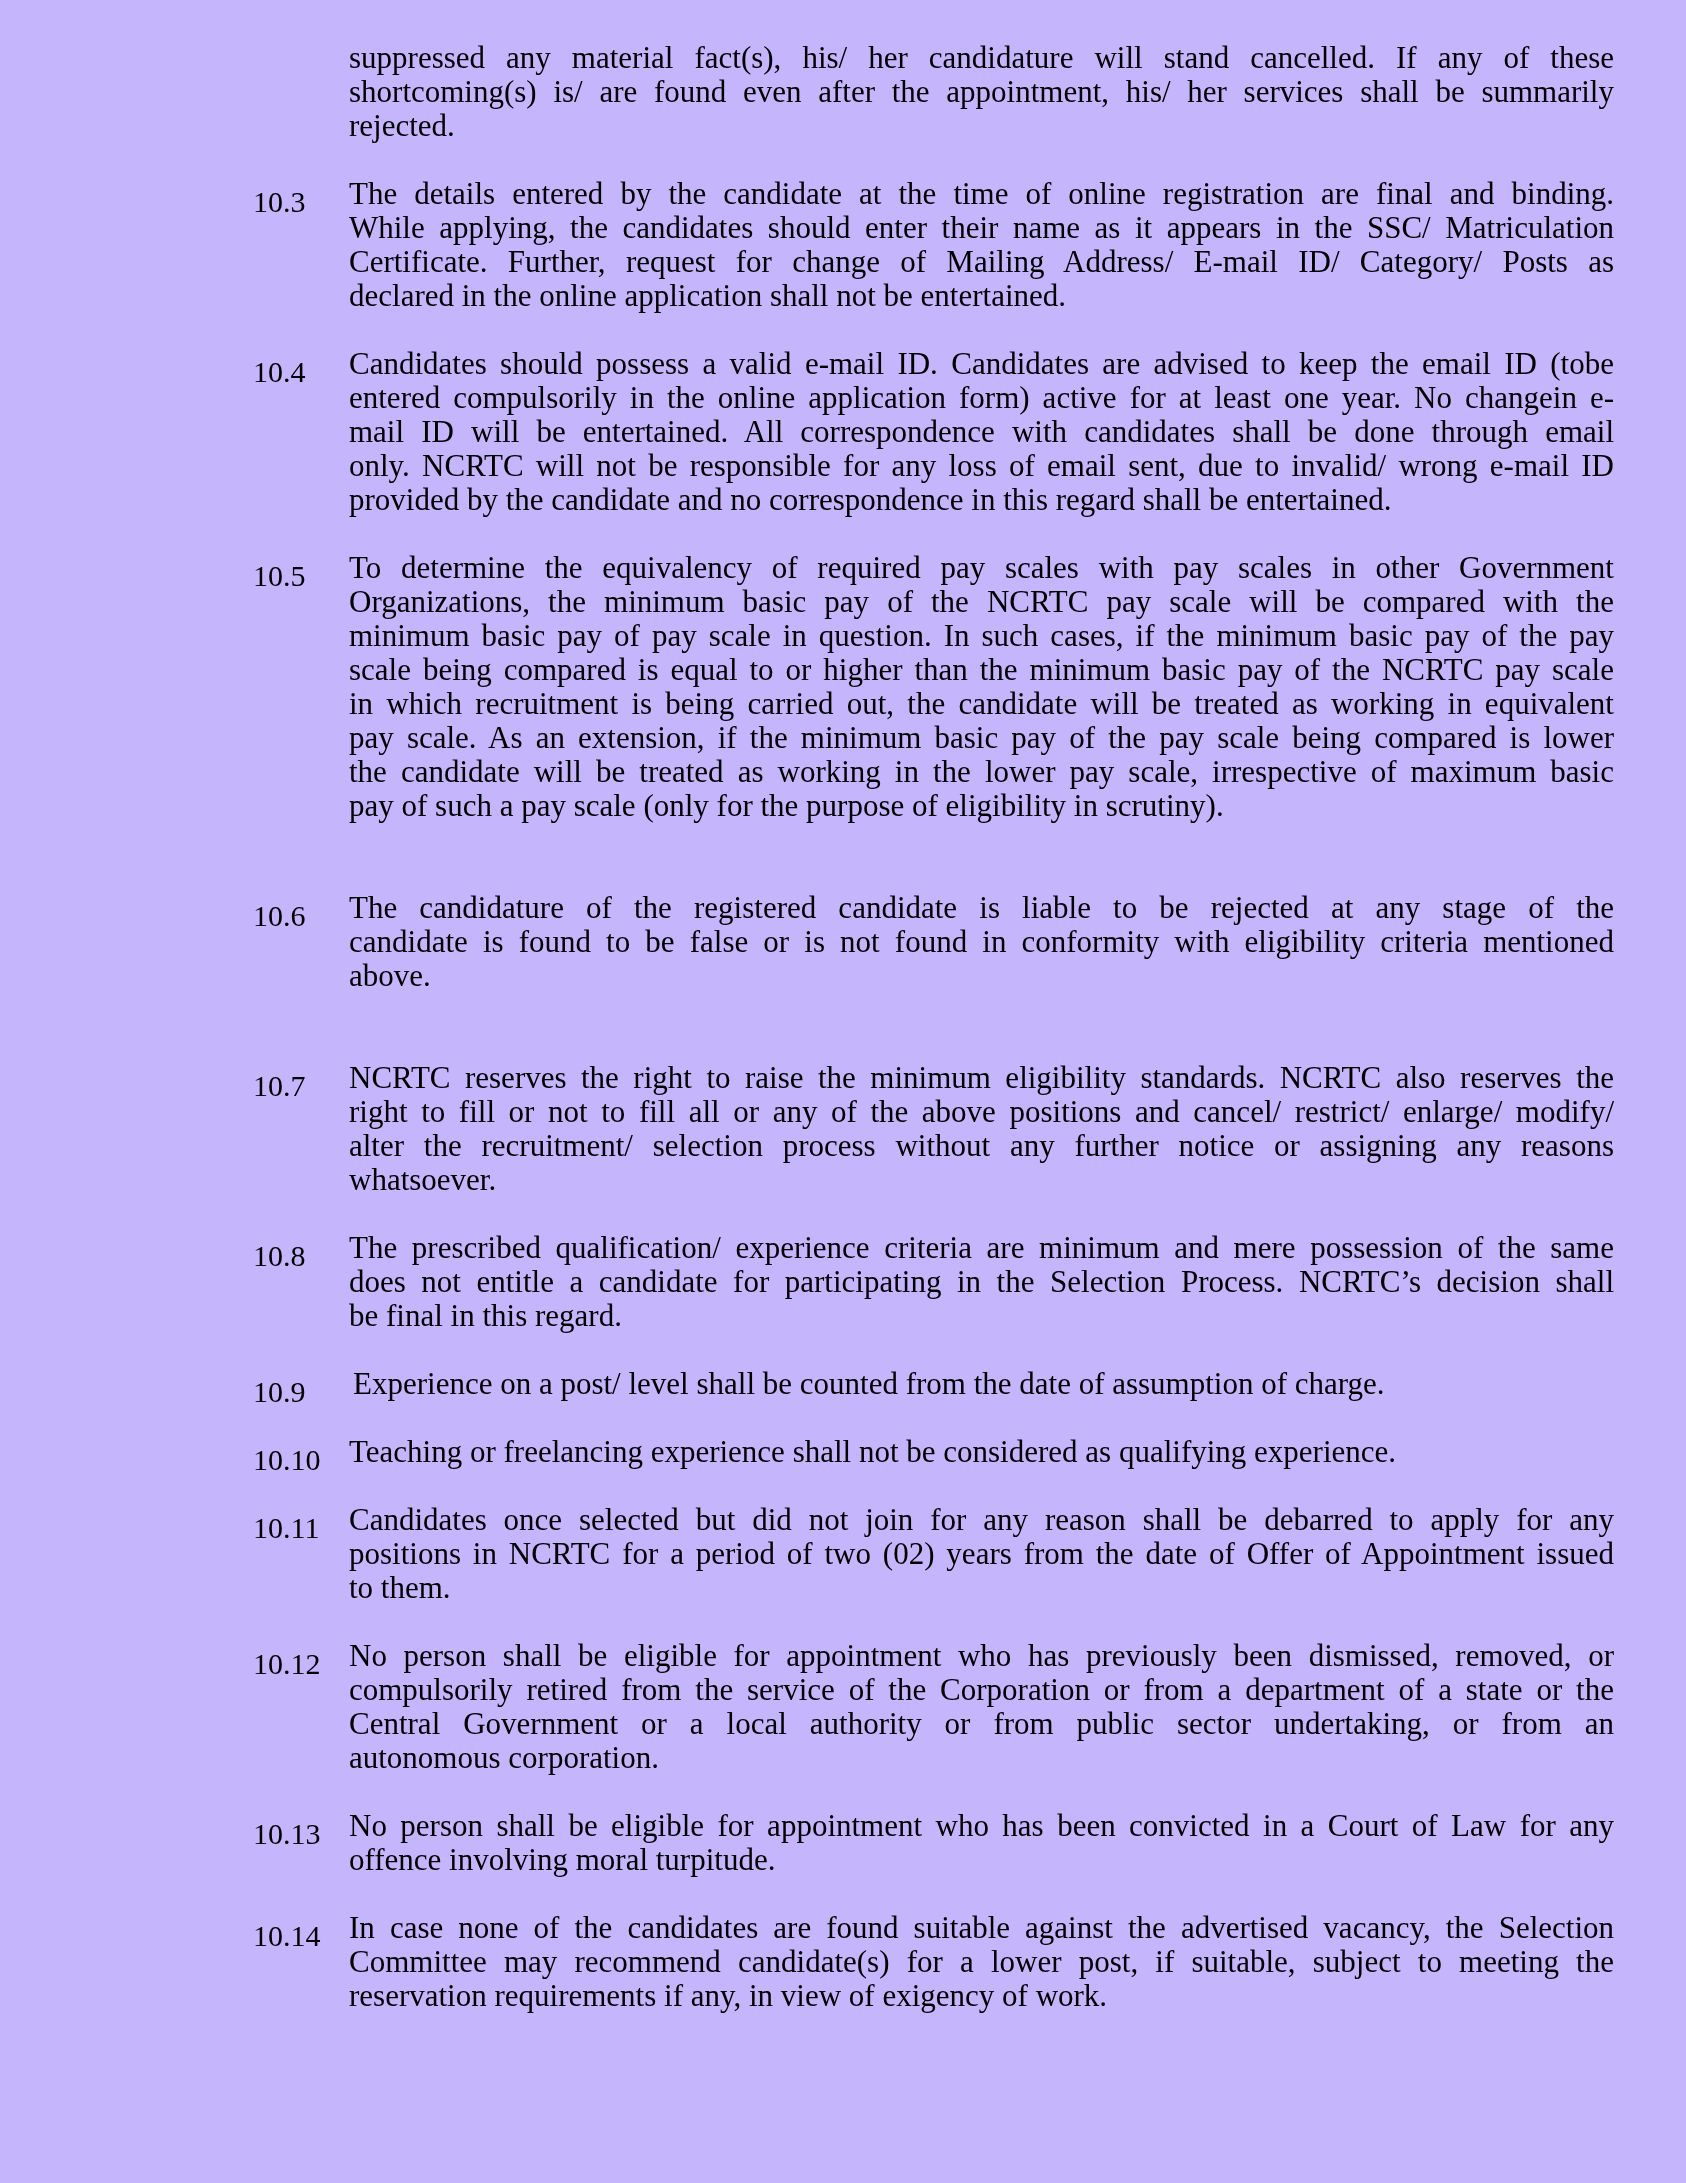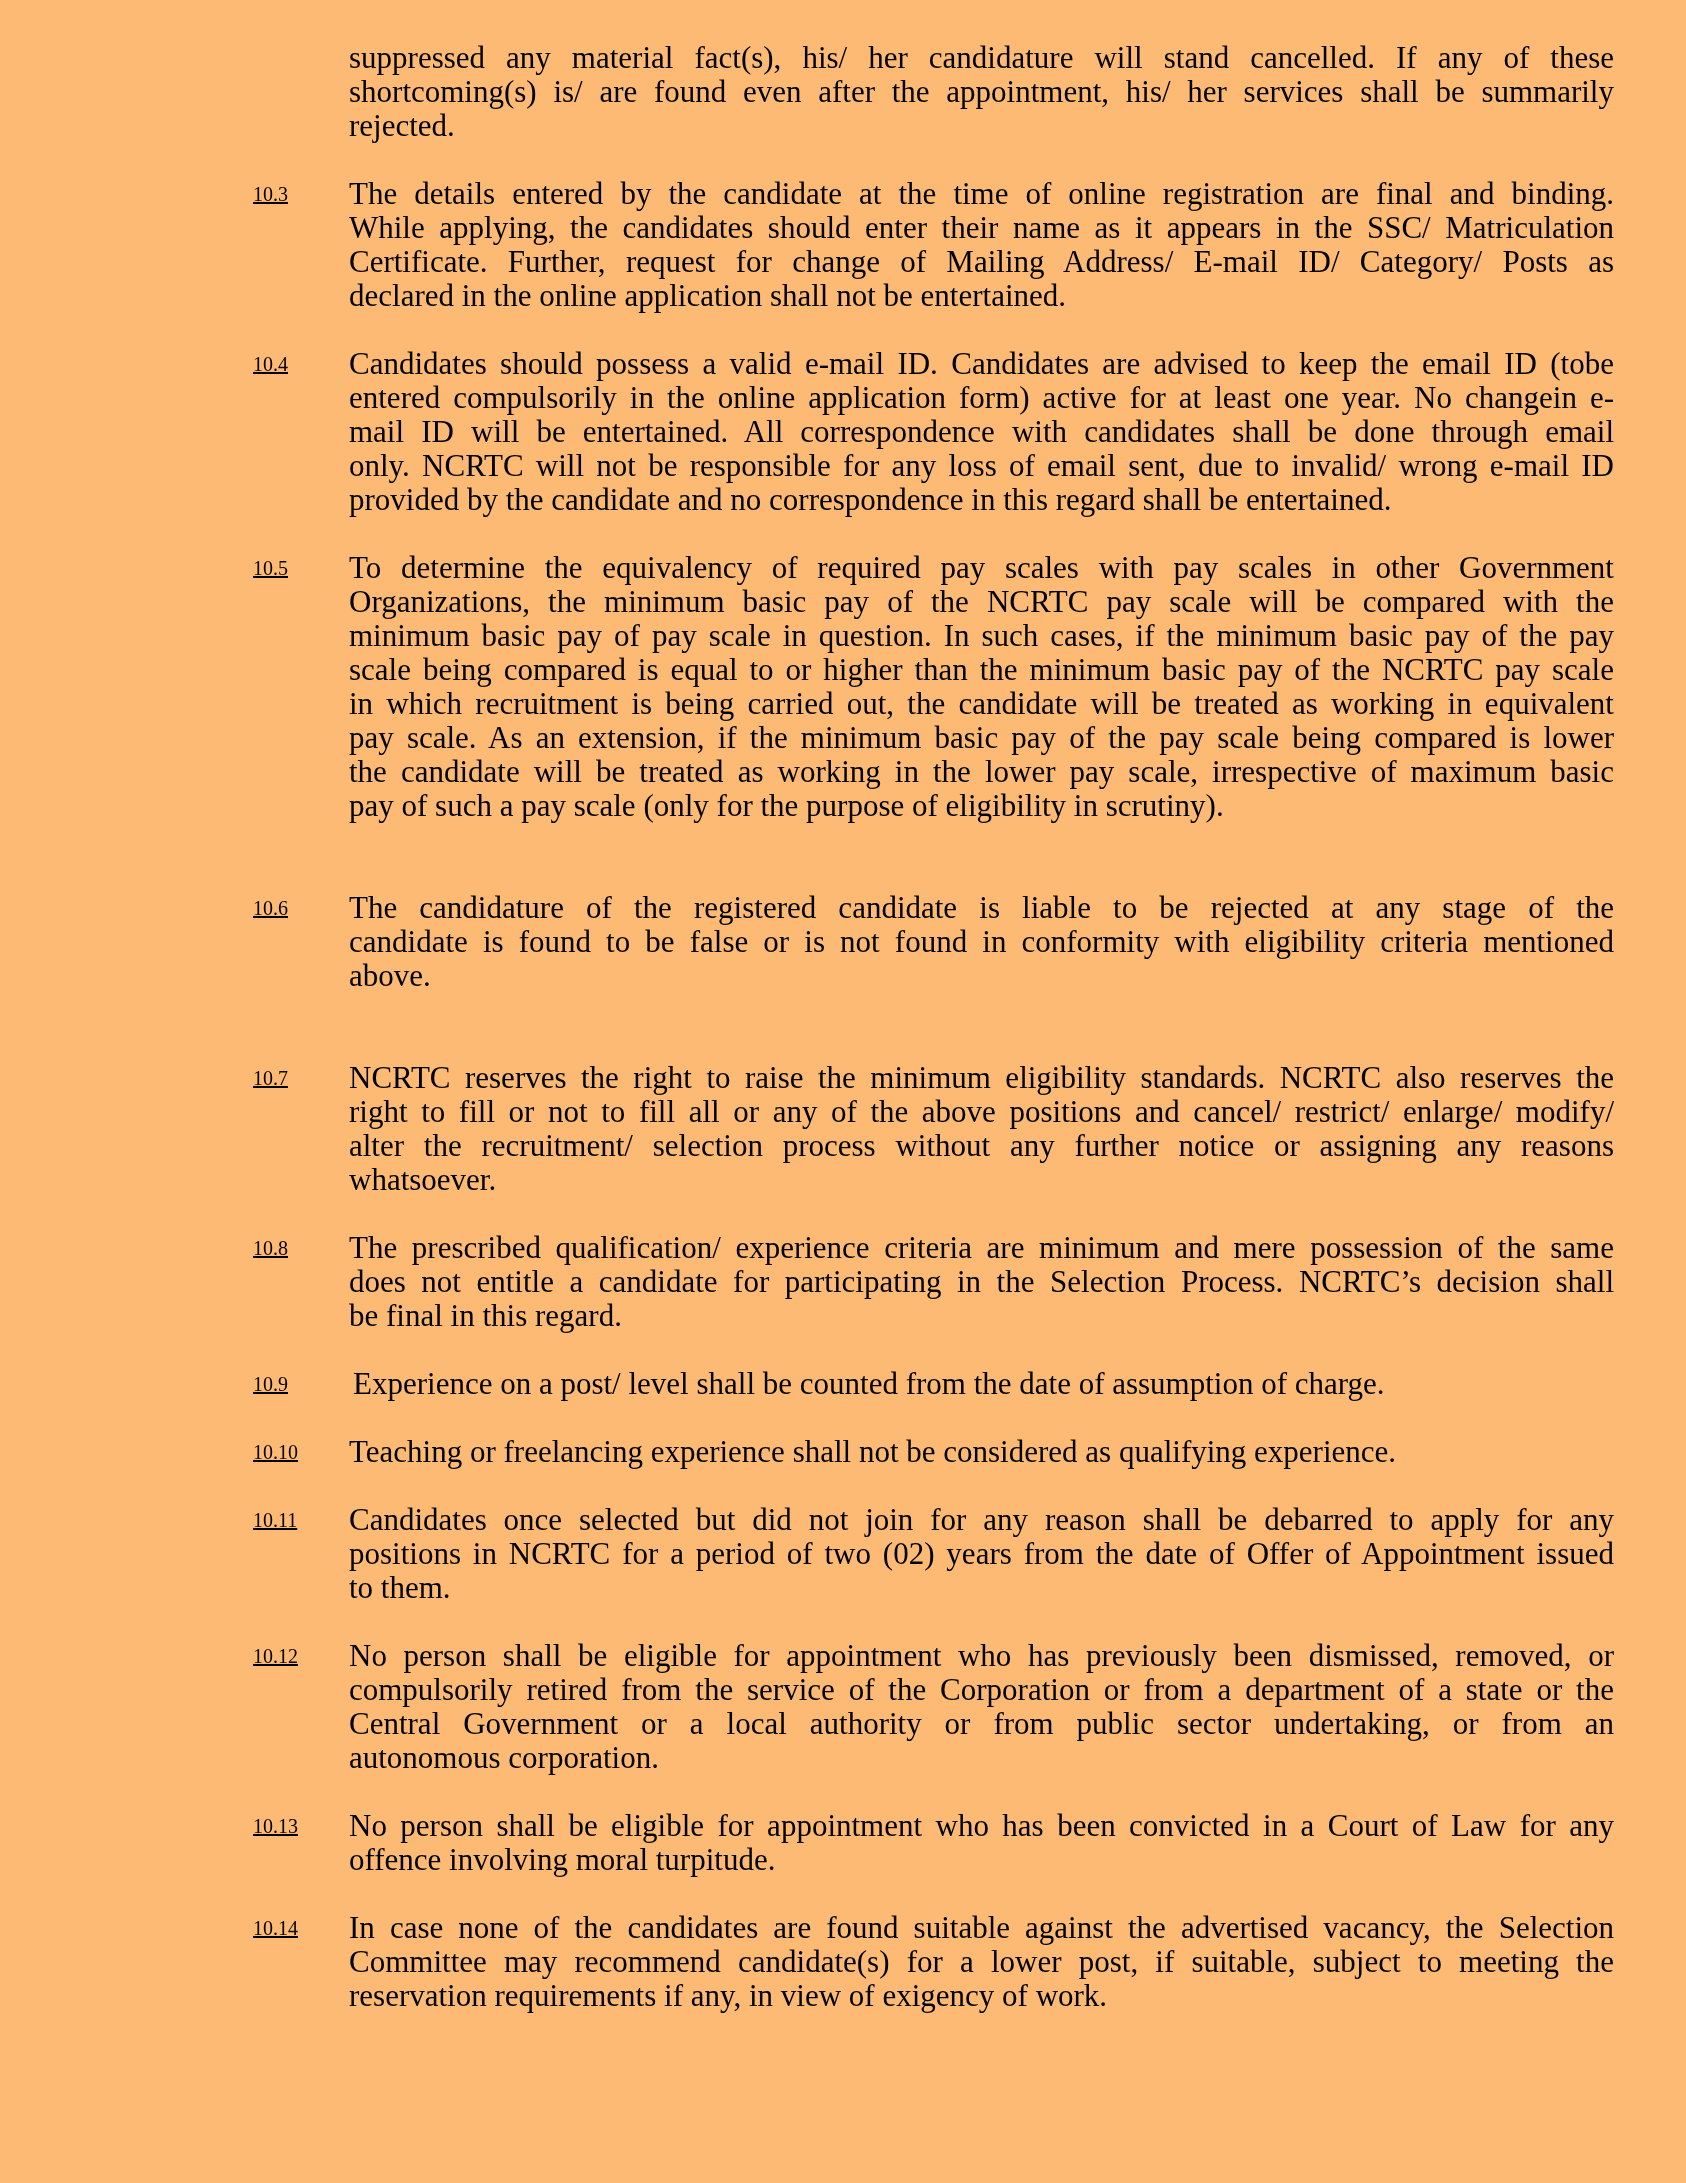--- a/index.html
+++ b/index.html
@@ -1,26 +1,26 @@
 <!DOCTYPE html>
 <html style="font-size:10.6px"><head>
 <meta charset="utf-8">
 <style>
   html, body { margin: 0; padding: 0; background: #ffffff; }
   body { width: 1687px; height: 2183px; position: relative; overflow: hidden; }
   .page {
     position: absolute; left: 0; top: 0; width: 1687px; height: 2183px;
-    background: #fdba74; color: #000000;
+    background: #c4b5fd; color: #000000;
     font-family: "Liberation Serif", "DejaVu Serif", serif;
     font-size: 31px;
   }
   .block { position: absolute; left: 0; width: 1687px; }
   .num {
-    position: absolute; left: 253px; top: 0;
-    font-size: 20px; line-height: 34px; white-space: nowrap; text-decoration: underline;
+    position: absolute; left: 253px; top: 8px;
+    font-size: 30px; line-height: 34px; white-space: nowrap;
   }
   .text { position: absolute; left: 349px; width: 1265px; top: 0; }
   .line {
     display: block; height: 34px; line-height: 34px;
     text-align: justify; text-align-last: justify; white-space: nowrap;
   }
   .line.justify { white-space: normal; overflow: hidden; }
   .line.last { text-align: center; text-align-last: left; }
   .text.shift { left: 353px; }
 </style>

